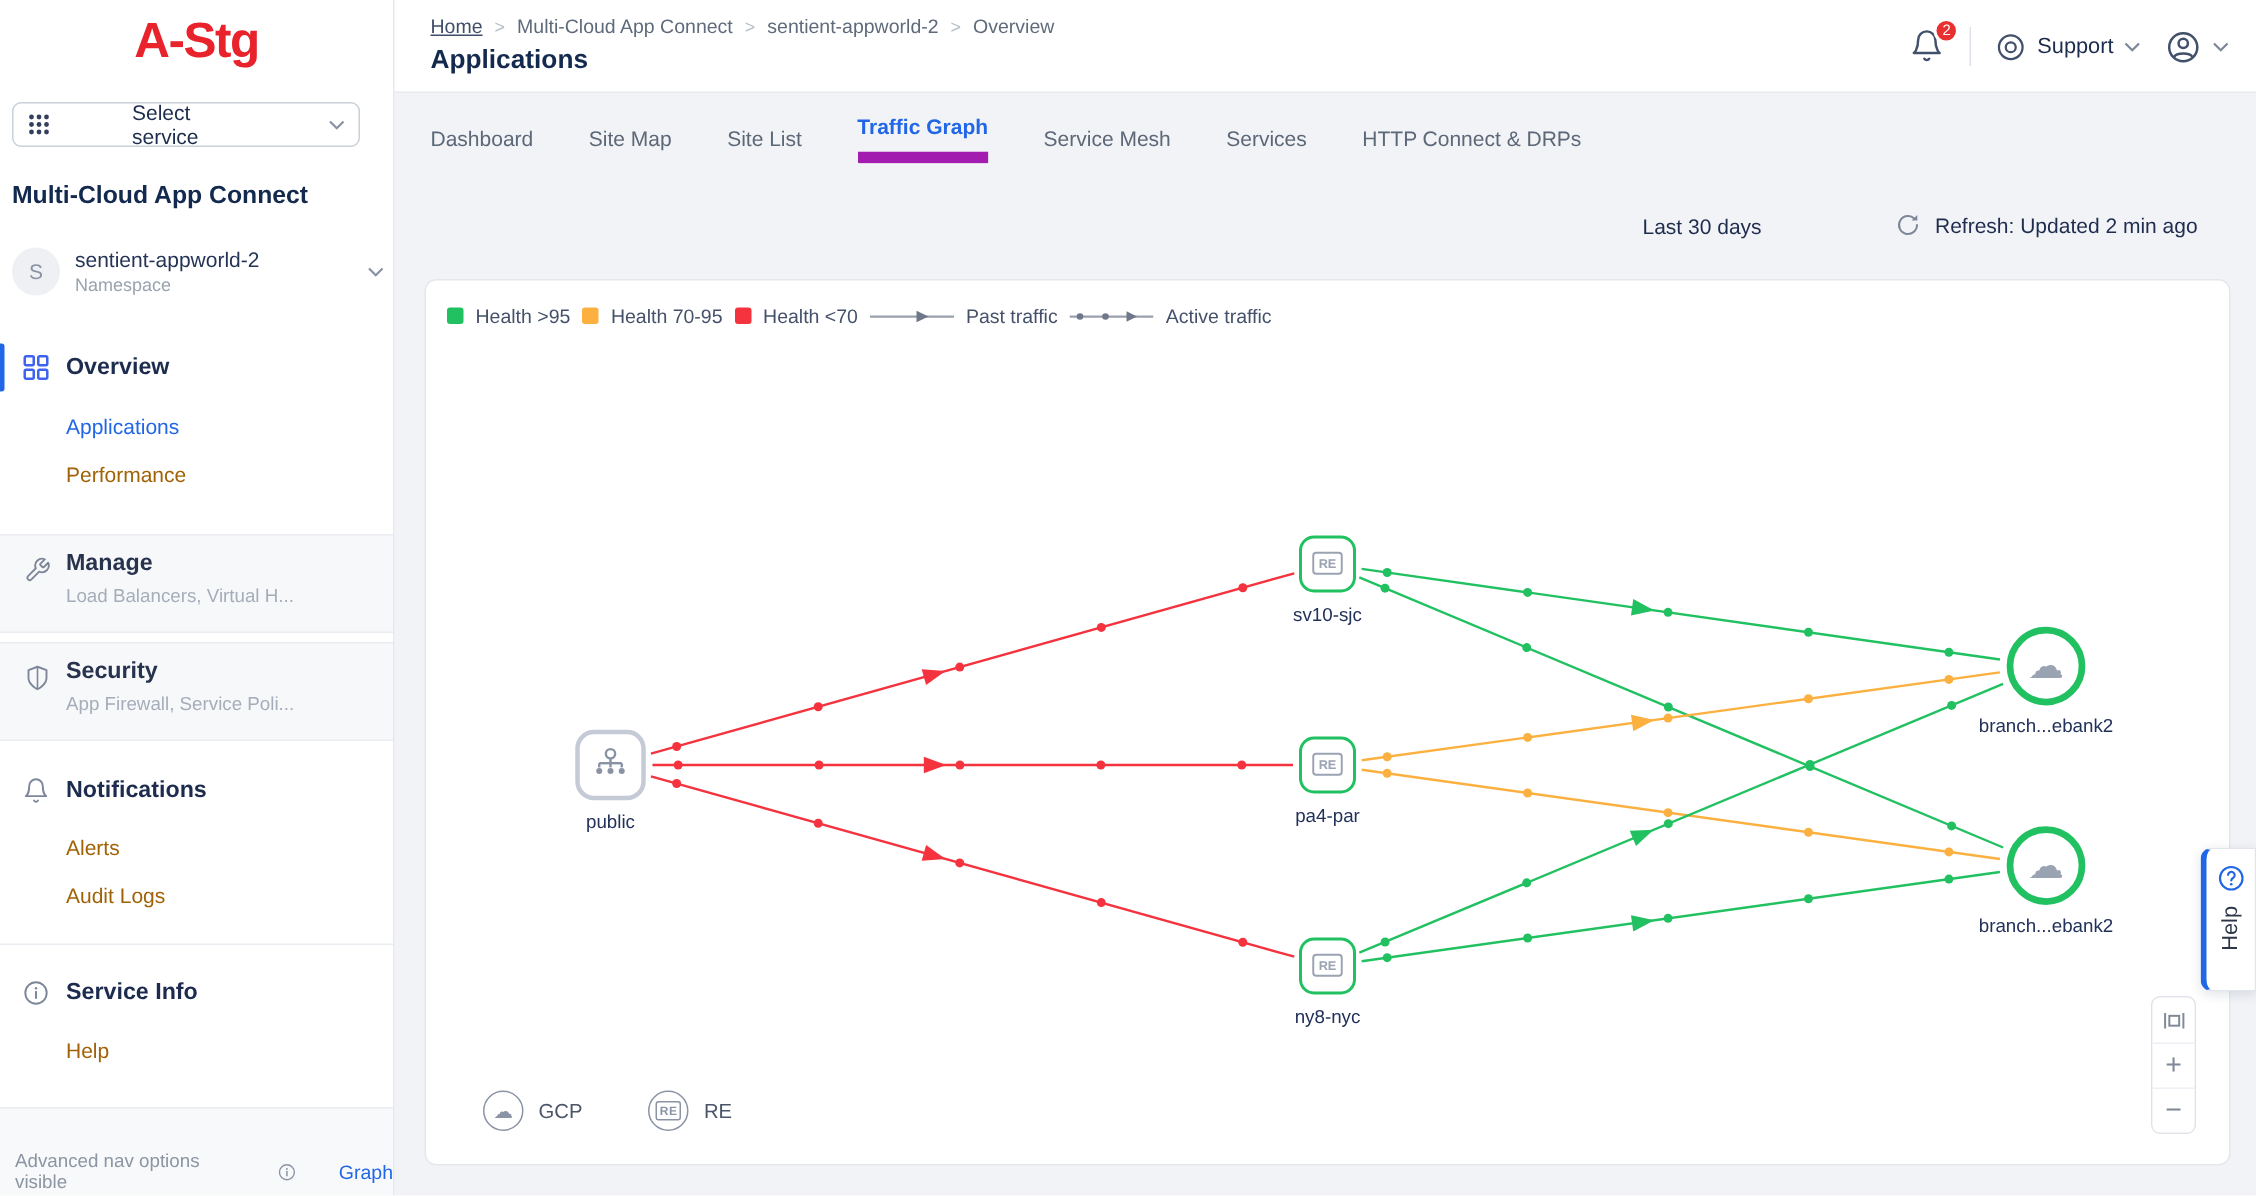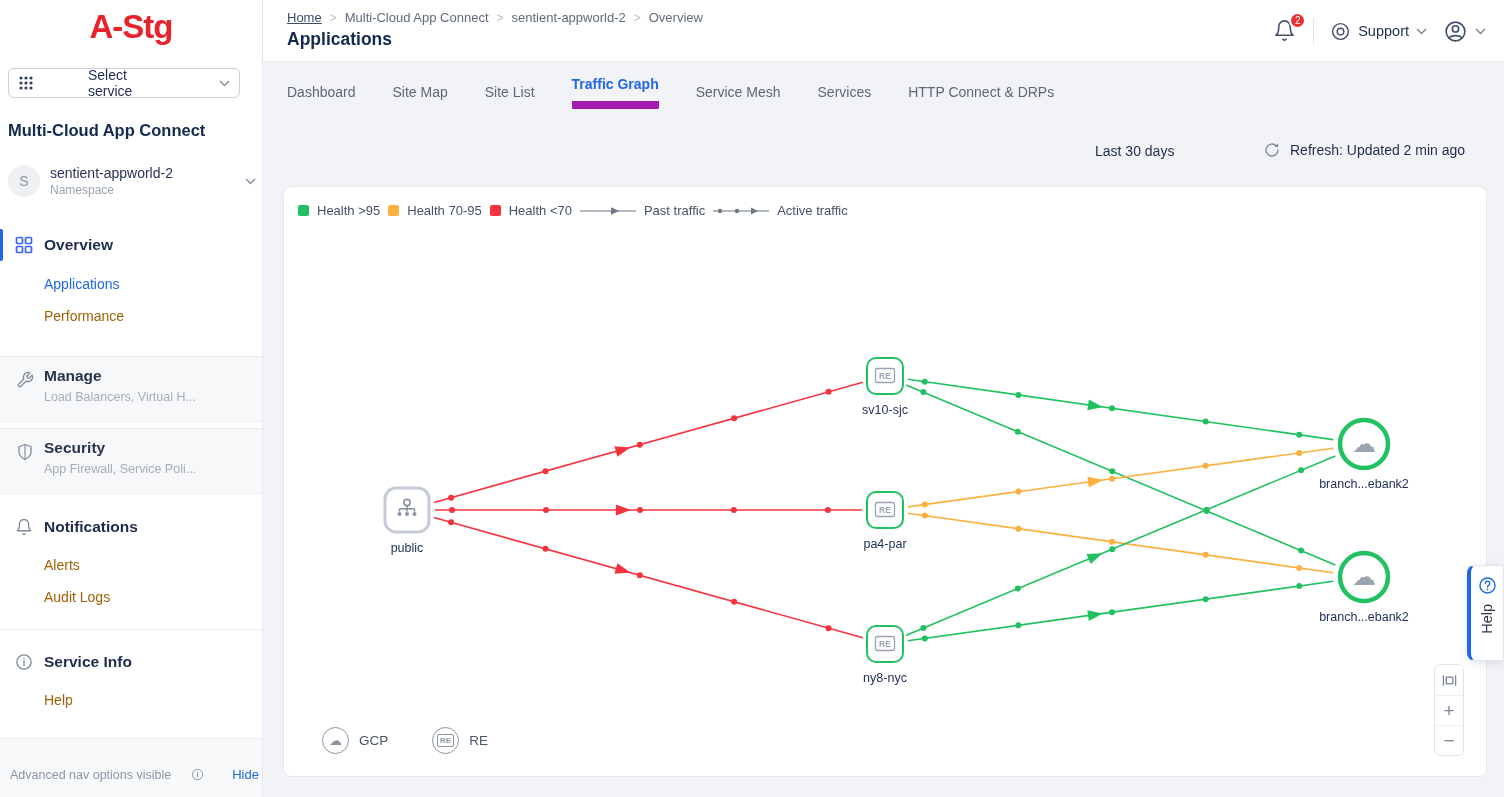--- a/index.html
+++ b/index.html
@@ -176,21 +176,21 @@
     <div class="sub-link" style="top:692px;">Help</div>
 
     <div class="side-footer">
       <div class="side-footer-inner">
         <span class="ftext">Advanced nav options visible</span>
         <svg width="13" height="13" viewBox="0 0 24 24">
           <circle cx="12" cy="12" r="9.5" fill="none" stroke="#8b95a3" stroke-width="1.8"></circle>
           <line x1="12" y1="11" x2="12" y2="16.5" stroke="#8b95a3" stroke-width="2" stroke-linecap="round"></line>
           <circle cx="12" cy="7.8" r="1.2" fill="#8b95a3"></circle>
         </svg>
-        <span class="hide">Hide</span>
+        <span class="hide">Graph</span>
       </div>
     </div>
   </div>
 
   <div class="topbar">
     <div class="crumbs">
       <span class="home crumb-item">Home</span>
       <span class="sep">&gt;</span>
       <span class="crumb-item">Multi-Cloud App Connect</span>
       <span class="sep">&gt;</span>

